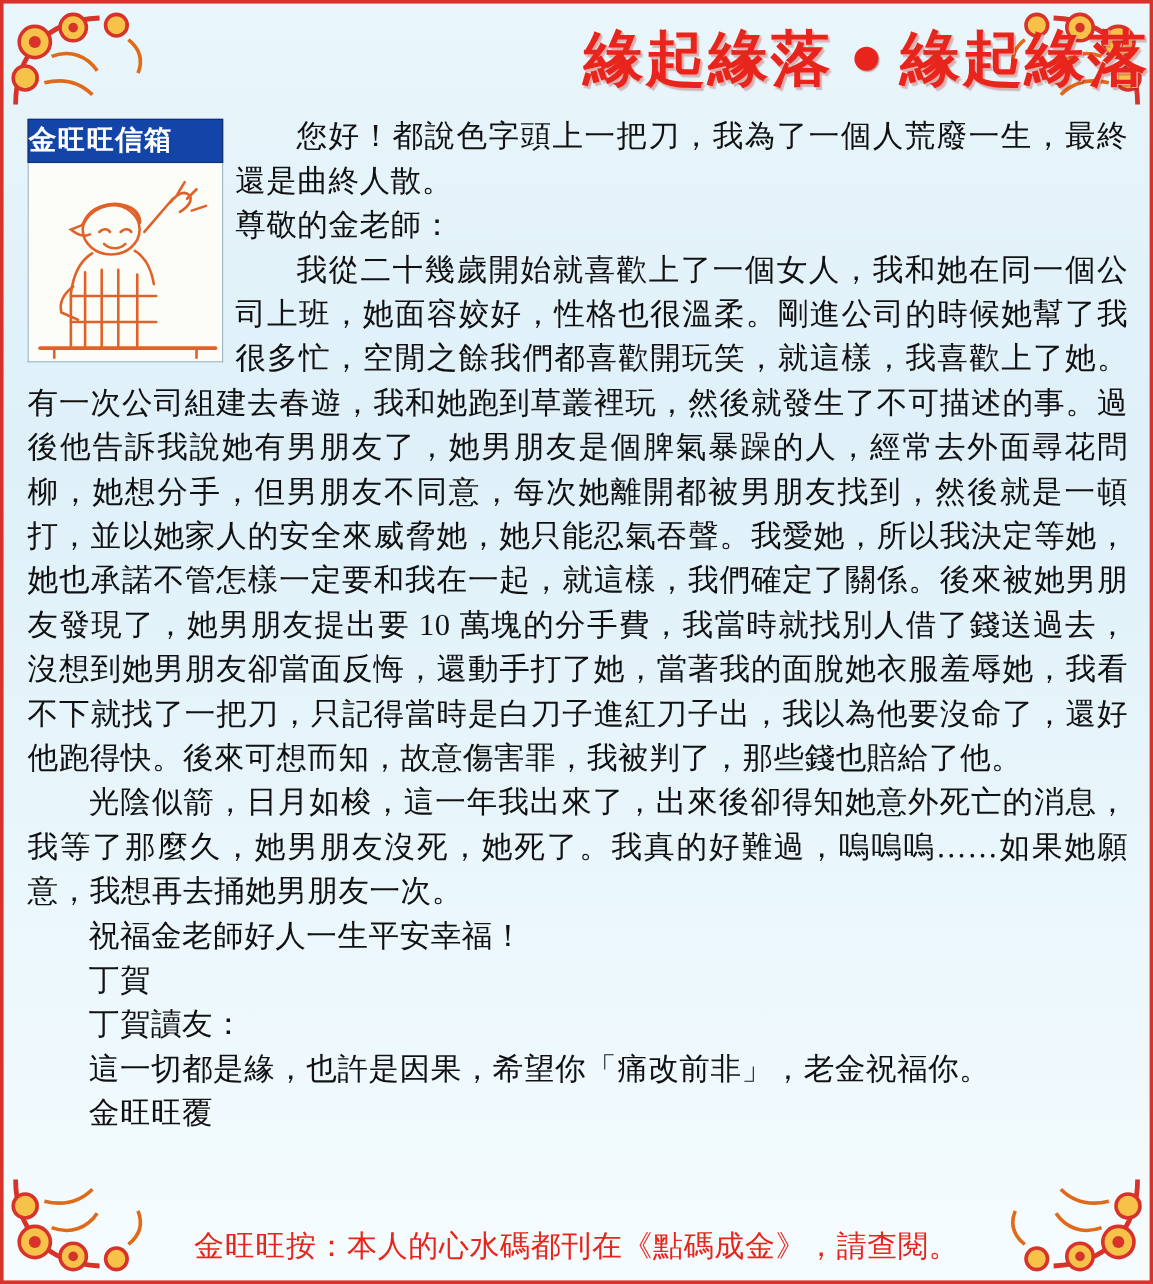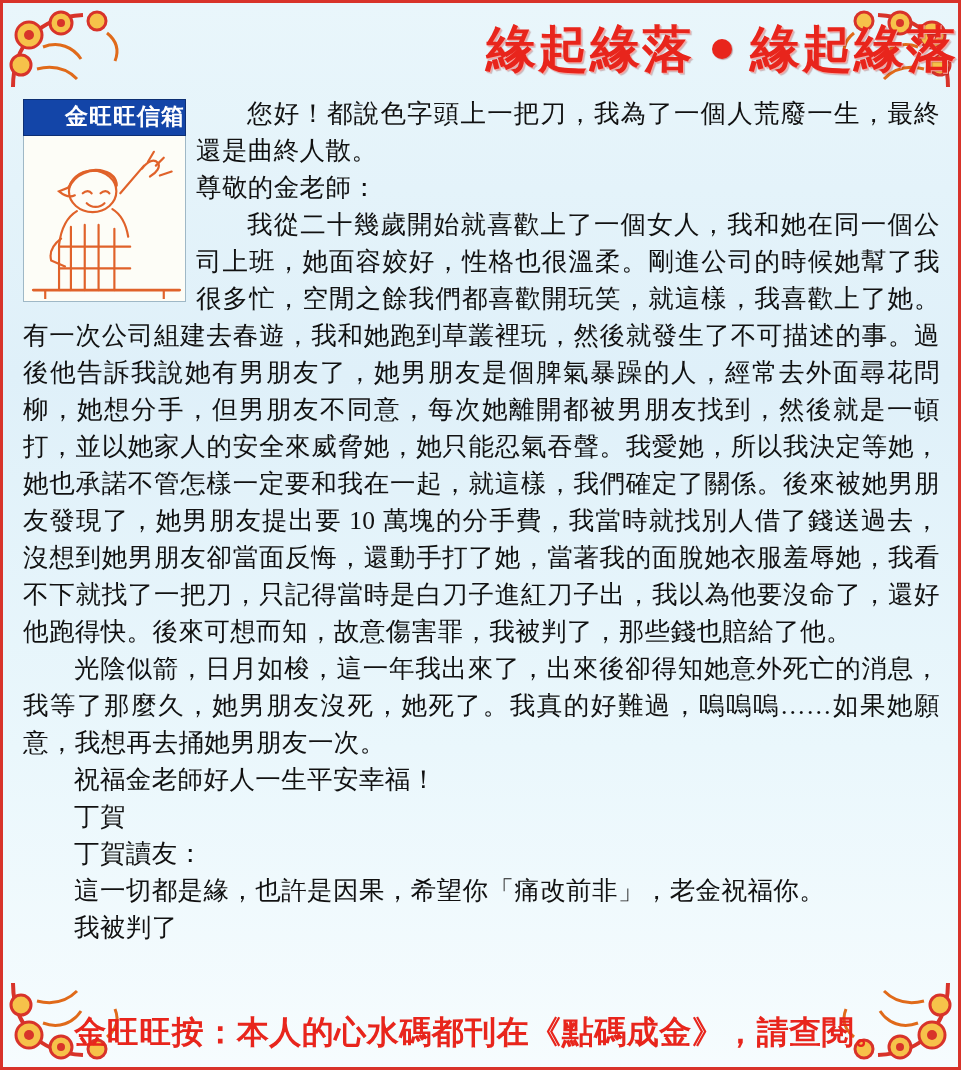--- a/index.html
+++ b/index.html
@@ -78,21 +78,21 @@
     width: 163px;
     margin: 4px 10px 2px 0;
   }
   .mascot-label {
     background: #1345a8;
     border: 1px solid #0d2f73;
     color: #ffffff;
     font-weight: bold;
     font-size: 23px;
     line-height: 30px;
-    text-align: right;
+    text-align: left;
     letter-spacing: 1px;
     padding: 2px 0 3px;
   }
   .mascot-art {
     border: 1px solid #9fb8c6;
     border-top: none;
     background: #fdfdf7;
     height: 165px;
     position: relative;
     overflow: hidden;
@@ -126,22 +126,22 @@
     text-indent: 2em;
   }
 
   .footer-note {
     position: absolute;
     left: 0;
     right: 0;
     bottom: 12px;
     text-align: center;
     color: #e8251c;
-    font-weight: bold;
-    font-size: 32px;
+    font-weight: normal;
+    font-size: 25px;
     letter-spacing: 0.5px;
   }
 </style>
 </head>
 <body>
 
 <div class="page">
 
   <svg class="corner tl" viewBox="0 0 120 86">
     <g fill="none" stroke="#e06a1a" stroke-width="3">
@@ -244,17 +244,17 @@
 
     <p class="para">您好！都說色字頭上一把刀，我為了一個人荒廢一生，最終還是曲終人散。</p>
     <p class="para noindent">尊敬的金老師：</p>
     <p class="para">我從二十幾歲開始就喜歡上了一個女人，我和她在同一個公司上班，她面容姣好，性格也很溫柔。剛進公司的時候她幫了我很多忙，空閒之餘我們都喜歡開玩笑，就這樣，我喜歡上了她。有一次公司組建去春遊，我和她跑到草叢裡玩，然後就發生了不可描述的事。過後他告訴我說她有男朋友了，她男朋友是個脾氣暴躁的人，經常去外面尋花問柳，她想分手，但男朋友不同意，每次她離開都被男朋友找到，然後就是一頓打，並以她家人的安全來威脅她，她只能忍氣吞聲。我愛她，所以我決定等她，她也承諾不管怎樣一定要和我在一起，就這樣，我們確定了關係。後來被她男朋友發現了，她男朋友提出要 10 萬塊的分手費，我當時就找別人借了錢送過去，沒想到她男朋友卻當面反悔，還動手打了她，當著我的面脫她衣服羞辱她，我看不下就找了一把刀，只記得當時是白刀子進紅刀子出，我以為他要沒命了，還好他跑得快。後來可想而知，故意傷害罪，我被判了，那些錢也賠給了他。</p>
     <p class="para">光陰似箭，日月如梭，這一年我出來了，出來後卻得知她意外死亡的消息，我等了那麼久，她男朋友沒死，她死了。我真的好難過，嗚嗚嗚……如果她願意，我想再去捅她男朋友一次。</p>
     <p class="para">祝福金老師好人一生平安幸福！</p>
     <p class="para signature">丁賀</p>
 
     <p class="para reply-name">丁賀讀友：</p>
     <p class="para reply-body">這一切都是緣，也許是因果，希望你「痛改前非」，老金祝福你。</p>
-    <p class="para signature2">我被判了</p>
+    <p class="para signature2">金旺旺覆</p>
   </div>
 
   <div class="footer-note">金旺旺按：本人的心水碼都刊在《點碼成金》，請查閱。</div>
 </div>
 
 </body></html>

